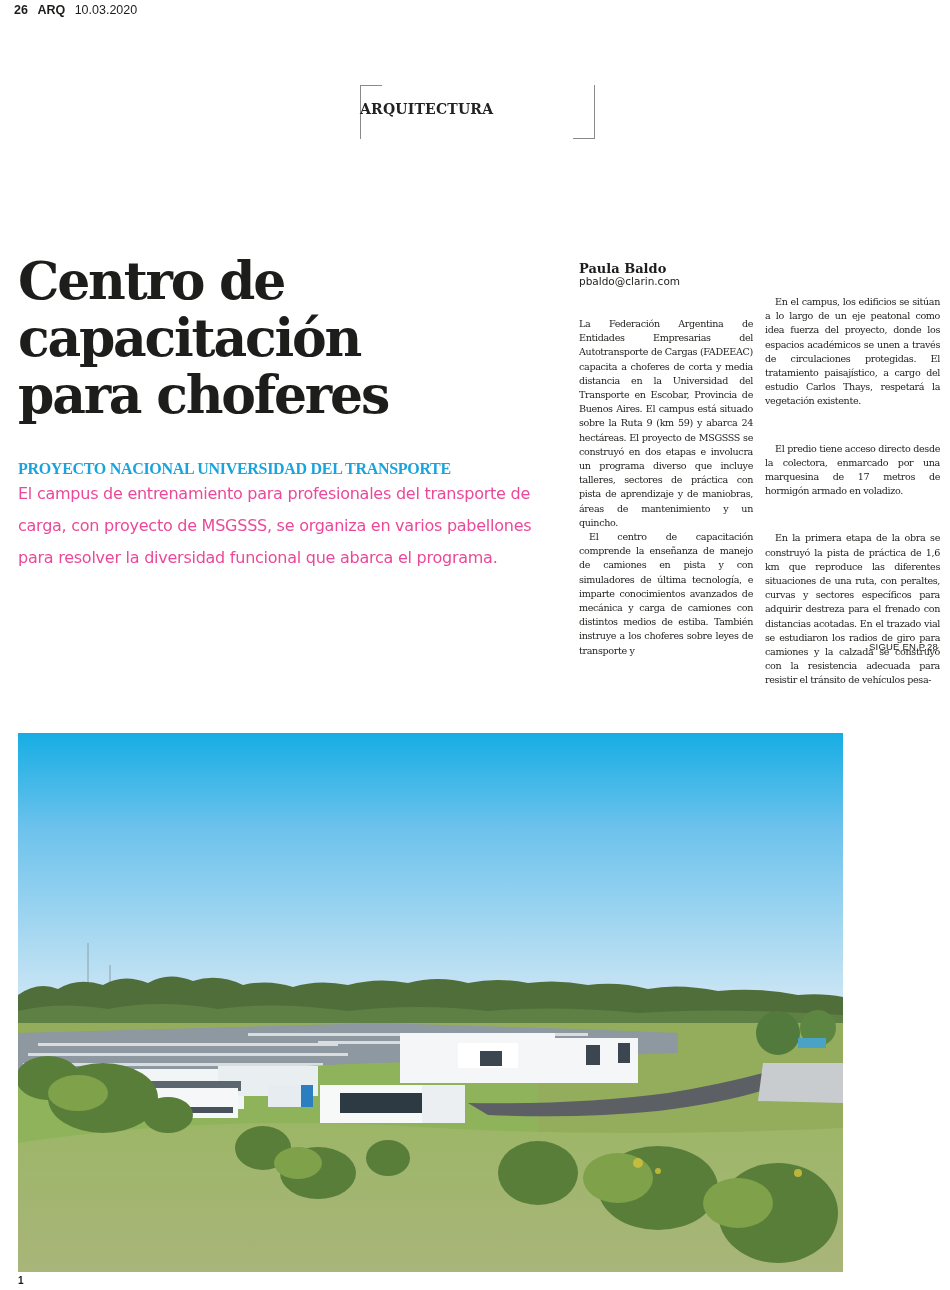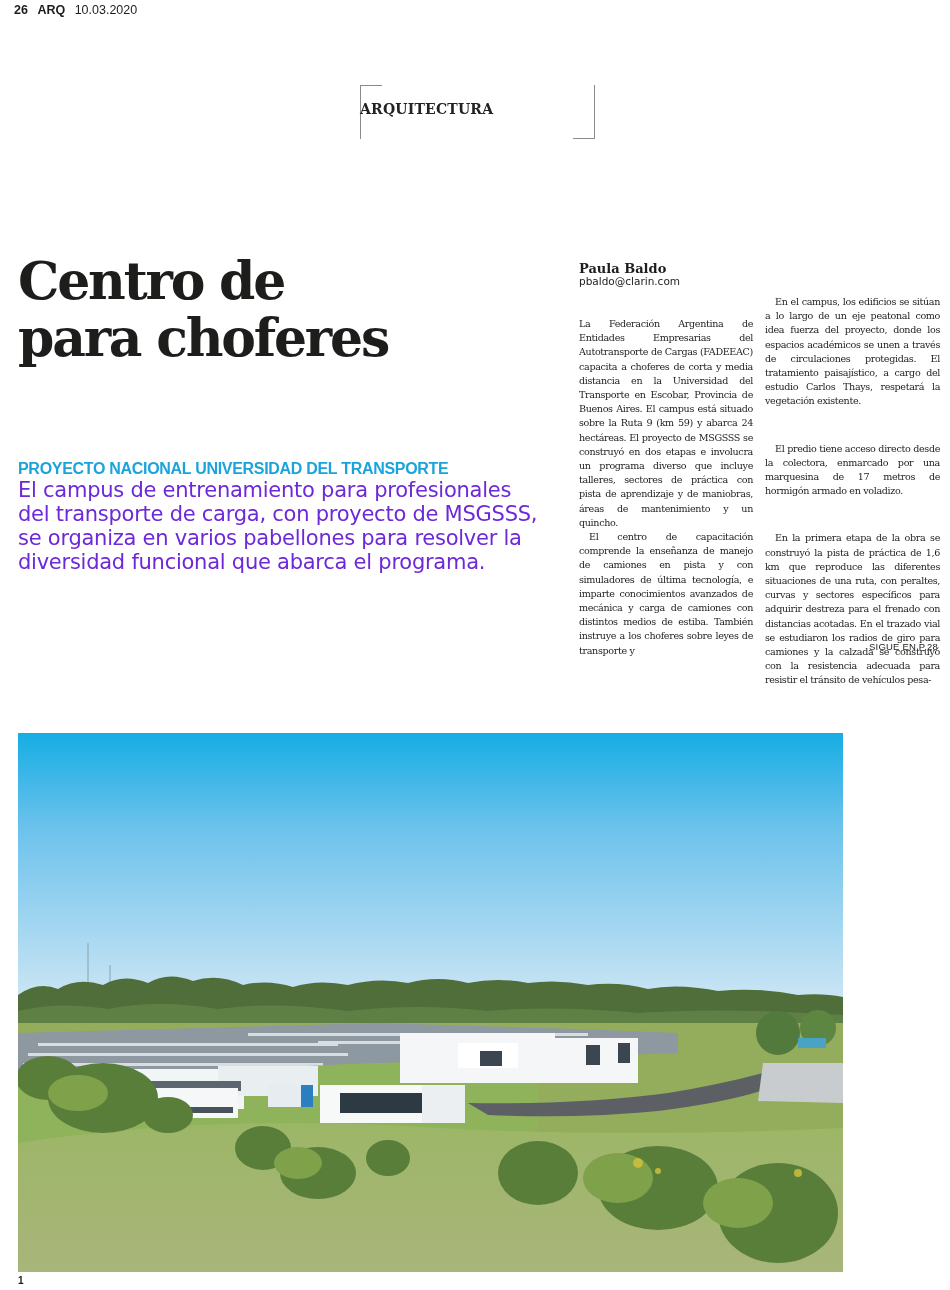--- a/index.html
+++ b/index.html
@@ -9,22 +9,22 @@
     .folio { position: absolute; left: 14px; top: 3px; font-family: "Liberation Sans", sans-serif; font-size: 12.5px; color: #1d1d1b; white-space: nowrap; }
     .folio .num, .folio .sec { font-weight: bold; margin-right: 6px; }
 
     .section-box { position: absolute; left: 360px; top: 85px; width: 235px; height: 54px; }
     .section-box .corner-tl { position: absolute; left: 0; top: 0; width: 22px; height: 54px; border-left: 1.5px solid #8a8a8a; border-top: 1.5px solid #8a8a8a; }
     .section-box .corner-br { position: absolute; right: 0; bottom: 0; width: 22px; height: 54px; border-right: 1.5px solid #8a8a8a; border-bottom: 1.5px solid #8a8a8a; }
     .section-box .label { position: absolute; left: 0; right: 0; top: 16px; text-align: left; font-family: "DejaVu Serif", serif; font-size: 14px; font-weight: bold; letter-spacing: 0.2px; color: #222; }
 
     .headline { position: absolute; left: 18px; top: 252px; width: 520px; font-family: "DejaVu Serif", serif; font-weight: bold; font-size: 52px; line-height: 57px; letter-spacing: -2.2px; color: #1d1d1b; }
 
-    .kicker { position: absolute; left: 18px; top: 460px; font-family: Liberation Sans, sans-serif; font-size: 16px; font-weight: bold; color: #1ba4dc; letter-spacing: -0.3px; white-space: nowrap; }
-    .deck { position: absolute; left: 18px; top: 478px; width: 520px; font-family: "DejaVu Sans", sans-serif; font-size: 21px; line-height: 24px; color: #6d28d9; letter-spacing: -0.25px; }
+    .kicker { position: absolute; left: 18px; top: 460px; font-family: Liberation Serif, serif; font-size: 16px; font-weight: bold; color: #1ba4dc; letter-spacing: -0.3px; white-space: nowrap; }
+    .deck { position: absolute; left: 18px; top: 478px; width: 520px; font-family: "DejaVu Sans", sans-serif; font-size: 16px; line-height: 32px; color: #ec4899; letter-spacing: -0.25px; }
 
     .byline { position: absolute; left: 579px; top: 263px; font-size: 11px; line-height: 12px; }
     .byline .author { font-family: "DejaVu Serif", serif; font-weight: bold; font-size: 13px; }
     .byline .email { font-family: "DejaVu Sans", sans-serif; font-size: 10.5px; }
 
     .col { position: absolute; font-family: "DejaVu Serif", serif; font-size: 9.6px; line-height: 14.2px; color: #1d1d1b; letter-spacing: -0.35px; text-align: justify; hyphens: manual; }
     .col p { text-indent: 0; }
     .col p + p { text-indent: 10px; }
     .col-1 { left: 579px; top: 317px; width: 174px; }
     .col-2 { left: 765px; top: 262px; width: 175px; }
@@ -48,20 +48,21 @@
 </div>
 
 <div class="section-box">
   <div class="corner-tl"></div>
   <div class="corner-br"></div>
   <div class="label">ARQUITECTURA</div>
 </div>
 
 <h1 class="headline">
   <span style="display:block">Centro de</span>
+  <span style="display:block">capacitación</span>
   <span style="display:block">para choferes</span>
 </h1>
 
 <div class="kicker">PROYECTO NACIONAL UNIVERSIDAD DEL TRANSPORTE</div>
 <div class="deck">El campus de entrenamiento para profesionales del transporte de carga, con proyecto de MSGSSS, se organiza en varios pabellones para resolver la diversidad funcional que abarca el programa.</div>
 
 <div class="byline">
   <div class="author">Paula Baldo</div>
   <div class="email">pbaldo@clarin.com</div>
 </div>

